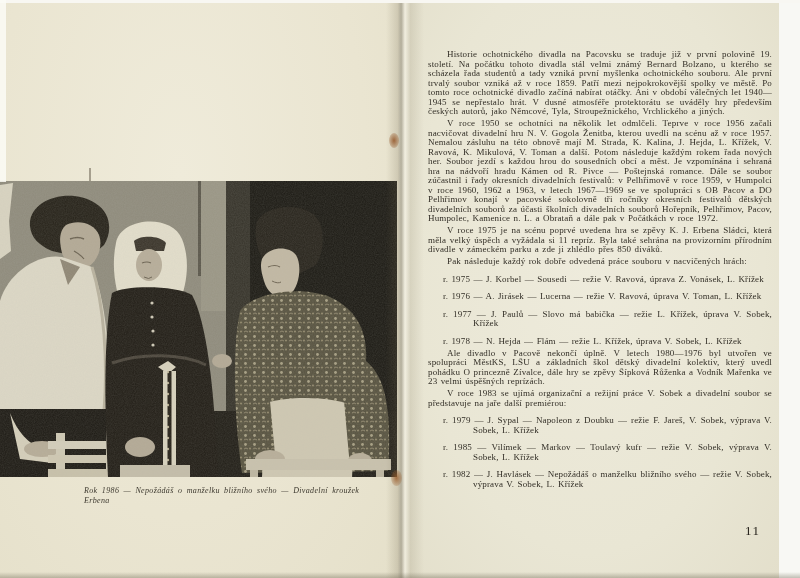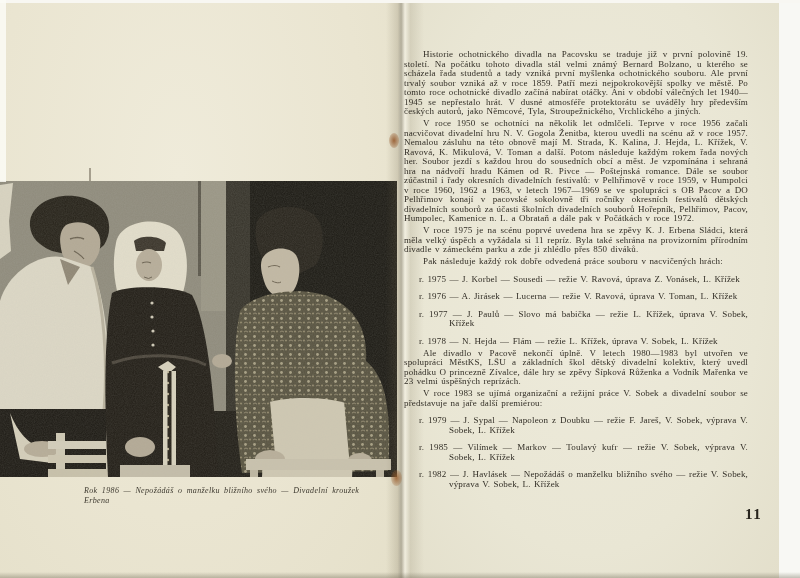--- a/index.html
+++ b/index.html
@@ -43,31 +43,31 @@
   .photo svg{display:block;width:100%;height:100%;}
 
   .caption{
     position:absolute;left:55px;top:486px;width:320px;z-index:3;
     font-style:italic;font-size:8px;line-height:10px;color:#3c382e;
     letter-spacing:0.35px;word-spacing:2px;margin-left:29px;
   }
   .caption div{white-space:nowrap;}
 
   .text-col{
-    position:absolute;left:404px;top:50px;width:344px;z-index:5;
+    position:absolute;left:428px;top:50px;width:344px;z-index:5;
     font-size:9px;line-height:9.5px;color:#322e26;
     text-align:justify;letter-spacing:0.15px;word-spacing:1px;
   }
   .text-col p{margin:0 0 2.5px 0;text-indent:19px;}
   .text-col ul{list-style:none;margin:0 0 2.5px 0;padding:0 0 0 45px;}
   .text-col li{text-indent:-30px;margin:8px 0 2px 0;}
 
   .page-number{
-    position:absolute;left:745px;top:506px;z-index:5;
-    font-weight:bold;font-size:15px;letter-spacing:1.5px;color:#28241d;
+    position:absolute;left:745px;top:523px;z-index:5;
+    font-weight:normal;font-size:13px;letter-spacing:1.5px;color:#28241d;
     font-family:"Liberation Serif", serif;
   }
 </style>
 </head>
 <body>
 
 <div class="left-page"></div>
 <div class="right-page"></div>
 
 <div class="photo">
@@ -173,21 +173,21 @@
   <p>Historie ochotnického divadla na Pacovsku se traduje již v první polovině 19. století. Na počátku tohoto divadla stál velmi známý Bernard Bolzano, u kterého se scházela řada studentů a tady vzniká první myšlenka ochotnického souboru. Ale první trvalý soubor vzniká až v roce 1859. Patří mezi nejpokrokovější spolky ve městě. Po tomto roce ochotnické divadlo začíná nabírat otáčky. Ani v období válečných let 1940—1945 se nepřestalo hrát. V dusné atmosféře protektorátu se uváděly hry především českých autorů, jako Němcové, Tyla, Stroupežnického, Vrchlického a jiných.</p>
   <p>V roce 1950 se ochotníci na několik let odmlčeli. Teprve v roce 1956 začali nacvičovat divadelní hru N. V. Gogola Ženitba, kterou uvedli na scénu až v roce 1957. Nemalou zásluhu na této obnově mají M. Strada, K. Kalina, J. Hejda, L. Křížek, V. Ravová, K. Mikulová, V. Toman a další. Potom následuje každým rokem řada nových her. Soubor jezdí s každou hrou do sousedních obcí a měst. Je vzpomínána i sehraná hra na nádvoří hradu Kámen od R. Pivce — Poštejnská romance. Dále se soubor zúčastnil i řady okresních divadelních festivalů: v Pelhřimově v roce 1959, v Humpolci v roce 1960, 1962 a 1963, v letech 1967—1969 se ve spolupráci s OB Pacov a DO Pelhřimov konají v pacovské sokolovně tři ročníky okresních festivalů dětských divadelních souborů za účasti školních divadelních souborů Hořepník, Pelhřimov, Pacov, Humpolec, Kamenice n. L. a Obrataň a dále pak v Počátkách v roce 1972.</p>
   <p>V roce 1975 je na scénu poprvé uvedena hra se zpěvy K. J. Erbena Sládci, která měla velký úspěch a vyžádala si 11 repríz. Byla také sehrána na provizorním přírodním divadle v zámeckém parku a zde ji zhlédlo přes 850 diváků.</p>
   <p>Pak následuje každý rok dobře odvedená práce souboru v nacvičených hrách:</p>
   <ul>
     <li>r. 1975 — J. Korbel — Sousedi — režie V. Ravová, úprava Z. Vonásek, L. Křížek</li>
     <li>r. 1976 — A. Jirásek — Lucerna — režie V. Ravová, úprava V. Toman, L. Křížek</li>
     <li>r. 1977 — J. Paulů — Slovo má babička — režie L. Křížek, úprava V. Sobek, Křížek</li>
     <li>r. 1978 — N. Hejda — Flám — režie L. Křížek, úprava V. Sobek, L. Křížek</li>
   </ul>
-  <p>Ale divadlo v Pacově nekončí úplně. V letech 1980—1983 byl utvořen ve spolupráci MěstKS, LŠU a základních škol dětský divadelní kolektiv, který uvedl pohádku O princezně Zívalce, dále hry se zpěvy Šípková Růženka a Vodník Mařenka ve 23 velmi úspěšných reprízách.</p>
+  <p>Ale divadlo v Pacově nekončí úplně. V letech 1980—1976 byl utvořen ve spolupráci MěstKS, LŠU a základních škol dětský divadelní kolektiv, který uvedl pohádku O princezně Zívalce, dále hry se zpěvy Šípková Růženka a Vodník Mařenka ve 23 velmi úspěšných reprízách.</p>
   <p>V roce 1983 se ujímá organizační a režijní práce V. Sobek a divadelní soubor se představuje na jaře další premiérou:</p>
   <ul>
     <li>r. 1979 — J. Sypal — Napoleon z Doubku — režie F. Jareš, V. Sobek, výprava V. Sobek, L. Křížek</li>
     <li>r. 1985 — Vilímek — Markov — Toulavý kufr — režie V. Sobek, výprava V. Sobek, L. Křížek</li>
     <li>r. 1982 — J. Havlásek — Nepožádáš o manželku bližního svého — režie V. Sobek, výprava V. Sobek, L. Křížek</li>
   </ul>
 </div>
 
 <div class="page-number">11</div>
 

